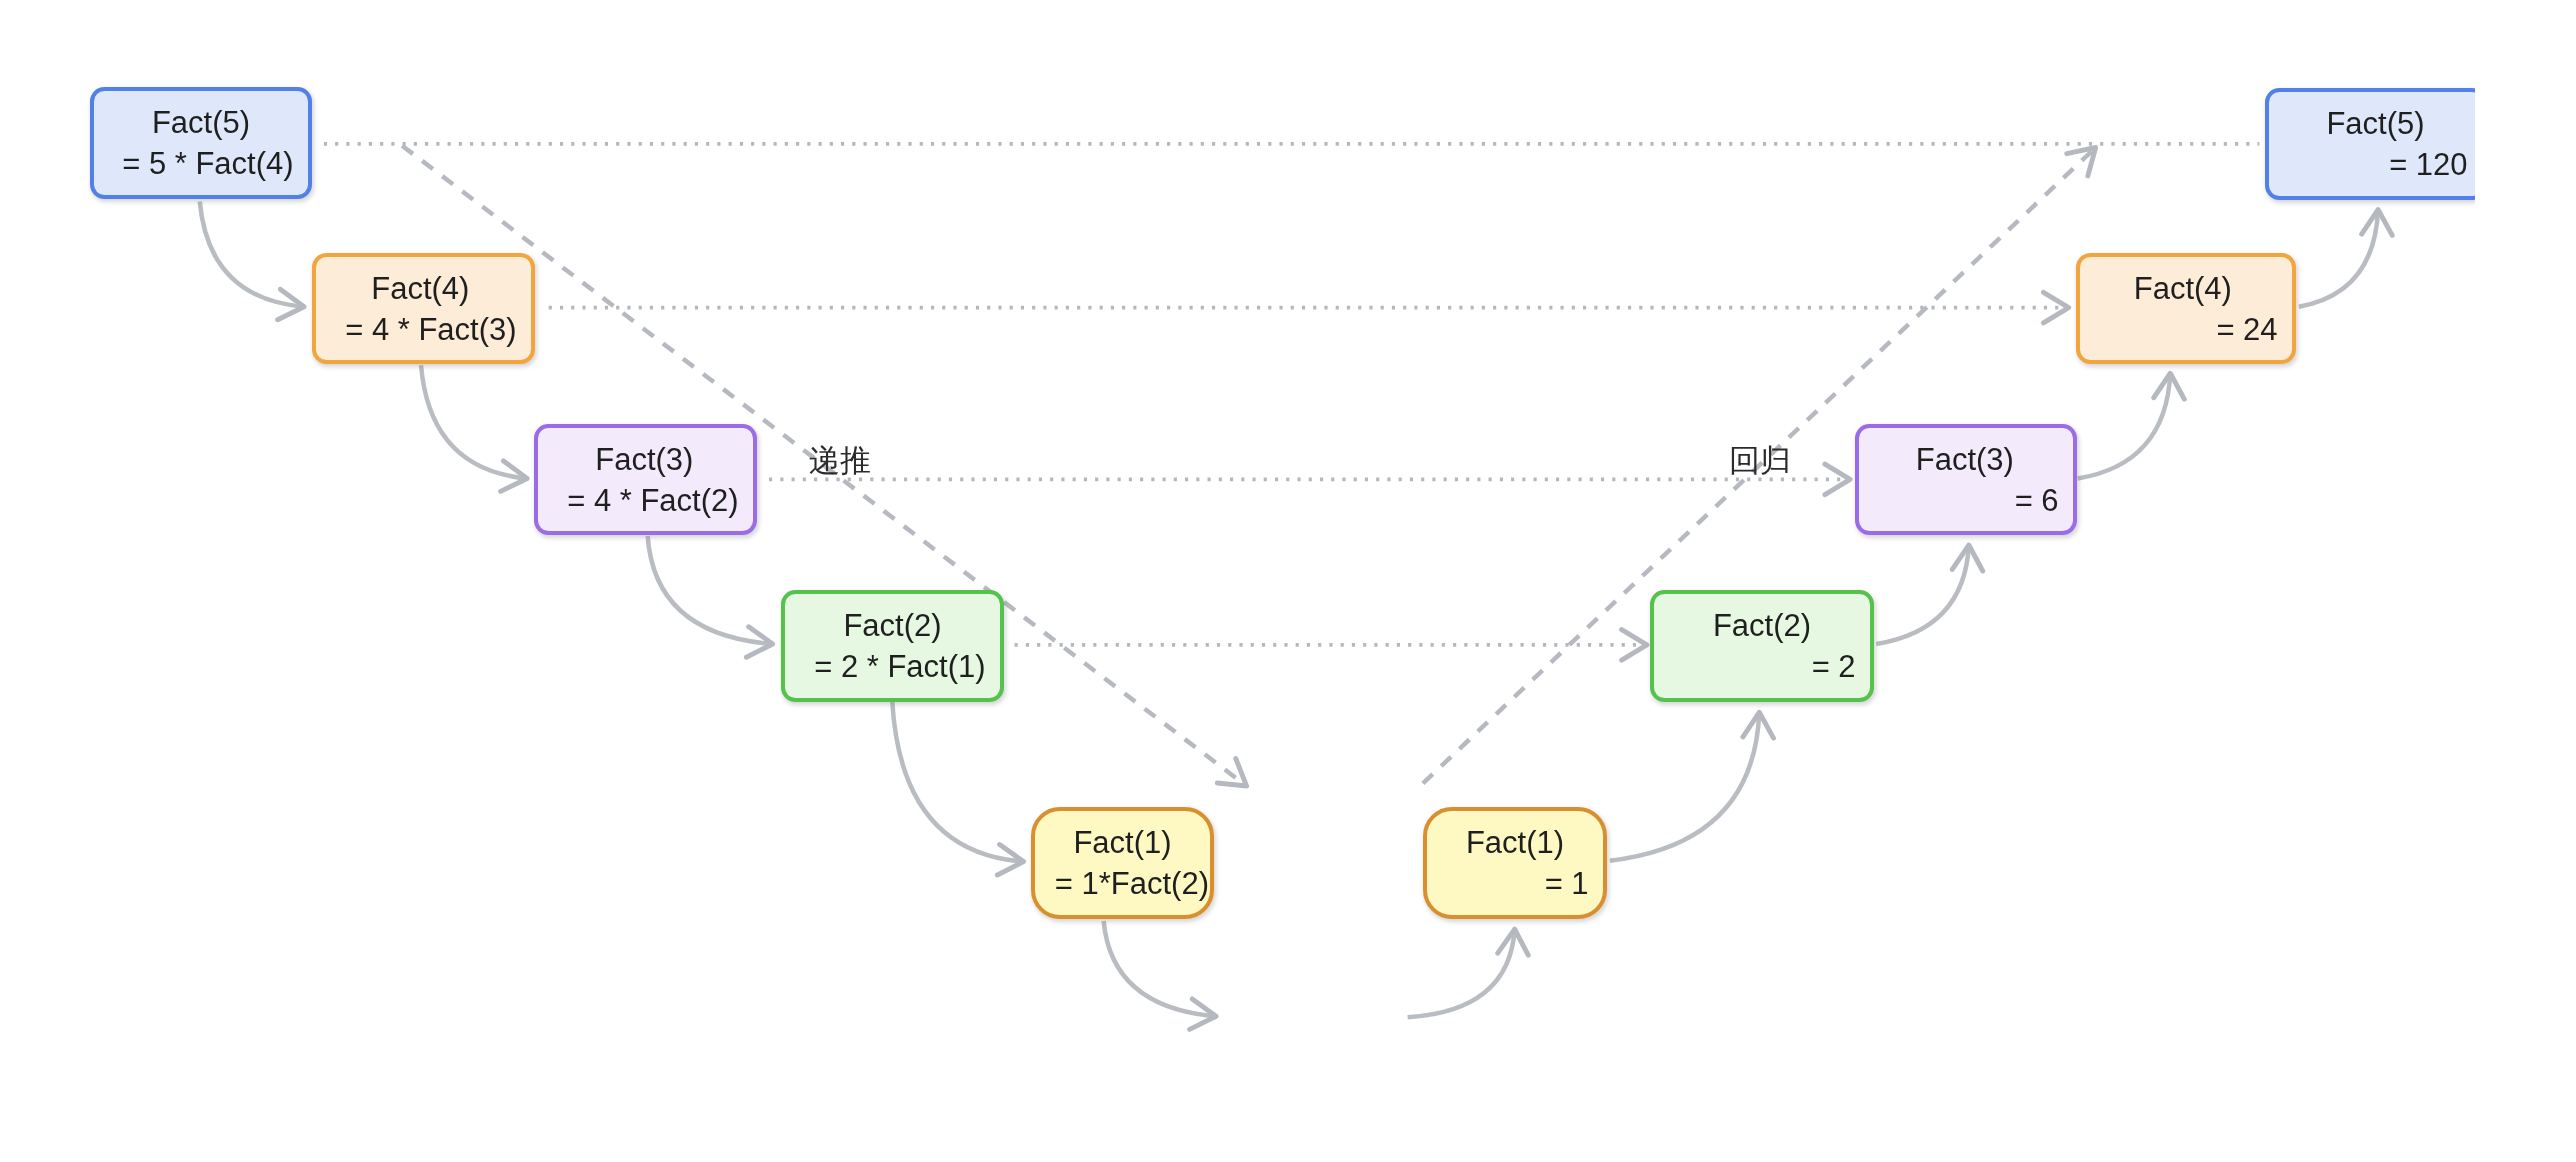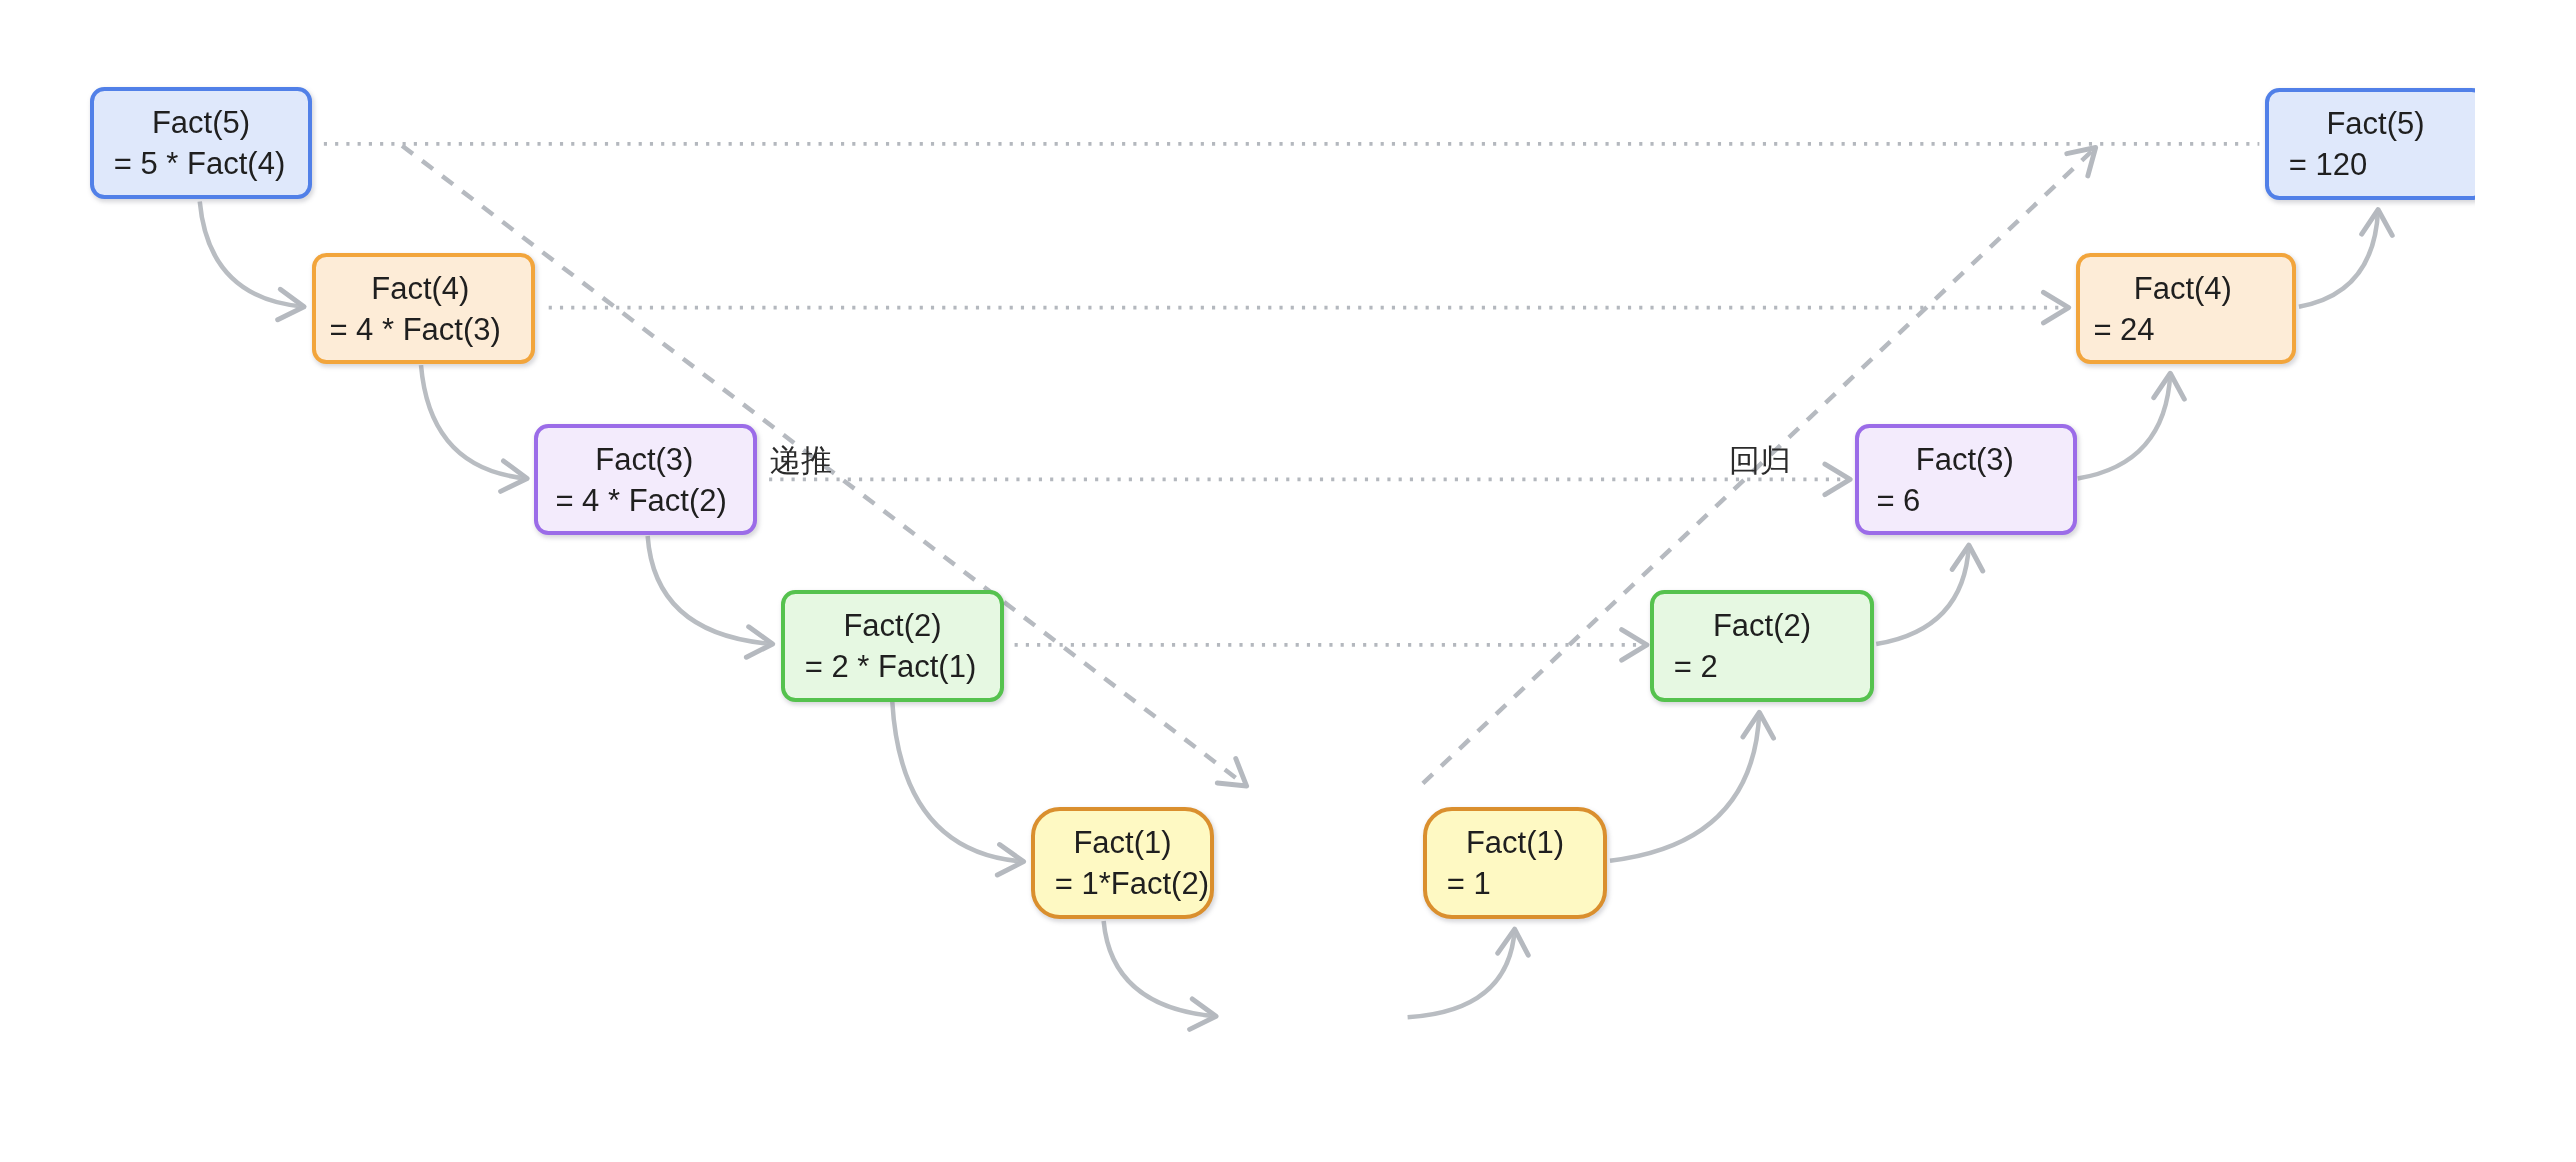--- a/index.html
+++ b/index.html
@@ -24,21 +24,21 @@
     color:#1f1f1f;
     box-shadow:1.8px 2.7px 4.5px rgba(110,110,125,0.28);
   }
   .node .l1{
     text-align:center;
     font-size:31px;
     line-height:41px;
     white-space:pre;
   }
   .node .l2{
-    text-align:left;
+    text-align:right;
     font-size:31px;
     line-height:41px;
     padding-left:5.4px;
     white-space:pre;
   }
   .node .l2:empty{display:none;}
   .v-blue  {background:#dfe8fb;border-color:#5180e8;}
   .v-peach {background:#fdecd7;border-color:#f2a53c;padding-left:8px;}
   .v-purple{background:#f3ebfc;border-color:#9b6ce8;padding-left:12px;}
   .v-green {background:#e6f8e2;border-color:#55c24e;}
@@ -130,17 +130,17 @@
   <div class="node v-peach" style="left:2076px;top:253px;width:220px;height:111px;">
     <div class="l1">Fact(4)</div>
     <div class="l2">= 24</div>
   </div>
 
   <div class="node v-blue" style="left:2265px;top:88px;width:221px;height:112px;">
     <div class="l1">Fact(5)</div>
     <div class="l2">= 120</div>
   </div>
 
-  <div class="phase-label" style="left:770px;top:443px;">递推</div>
+  <div class="phase-label" style="left:809px;top:443px;">递推</div>
   <div class="phase-label" style="left:1729px;top:443px;">回归</div>
 
 </div>
 
 
 </body></html>

